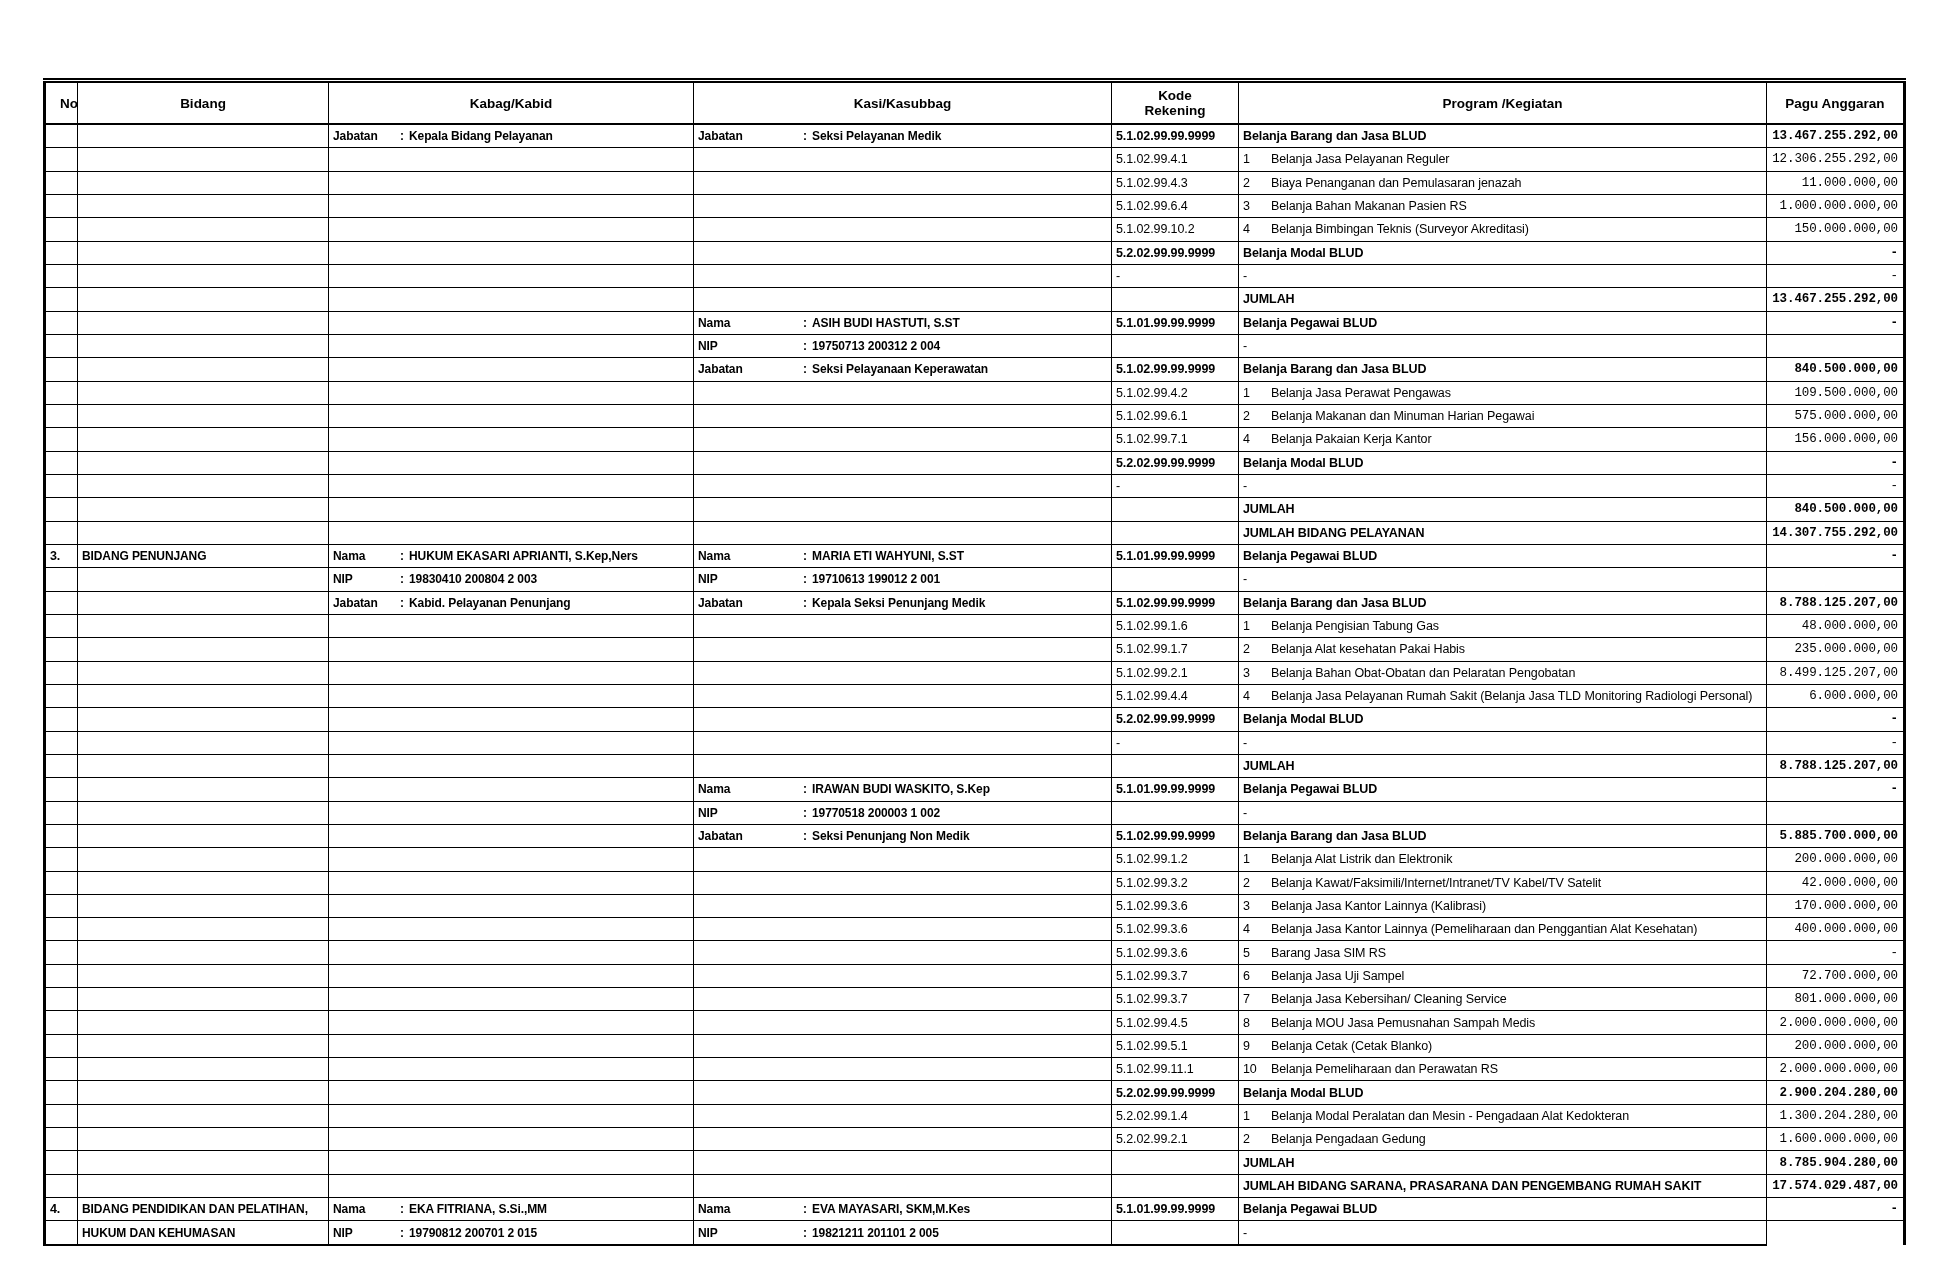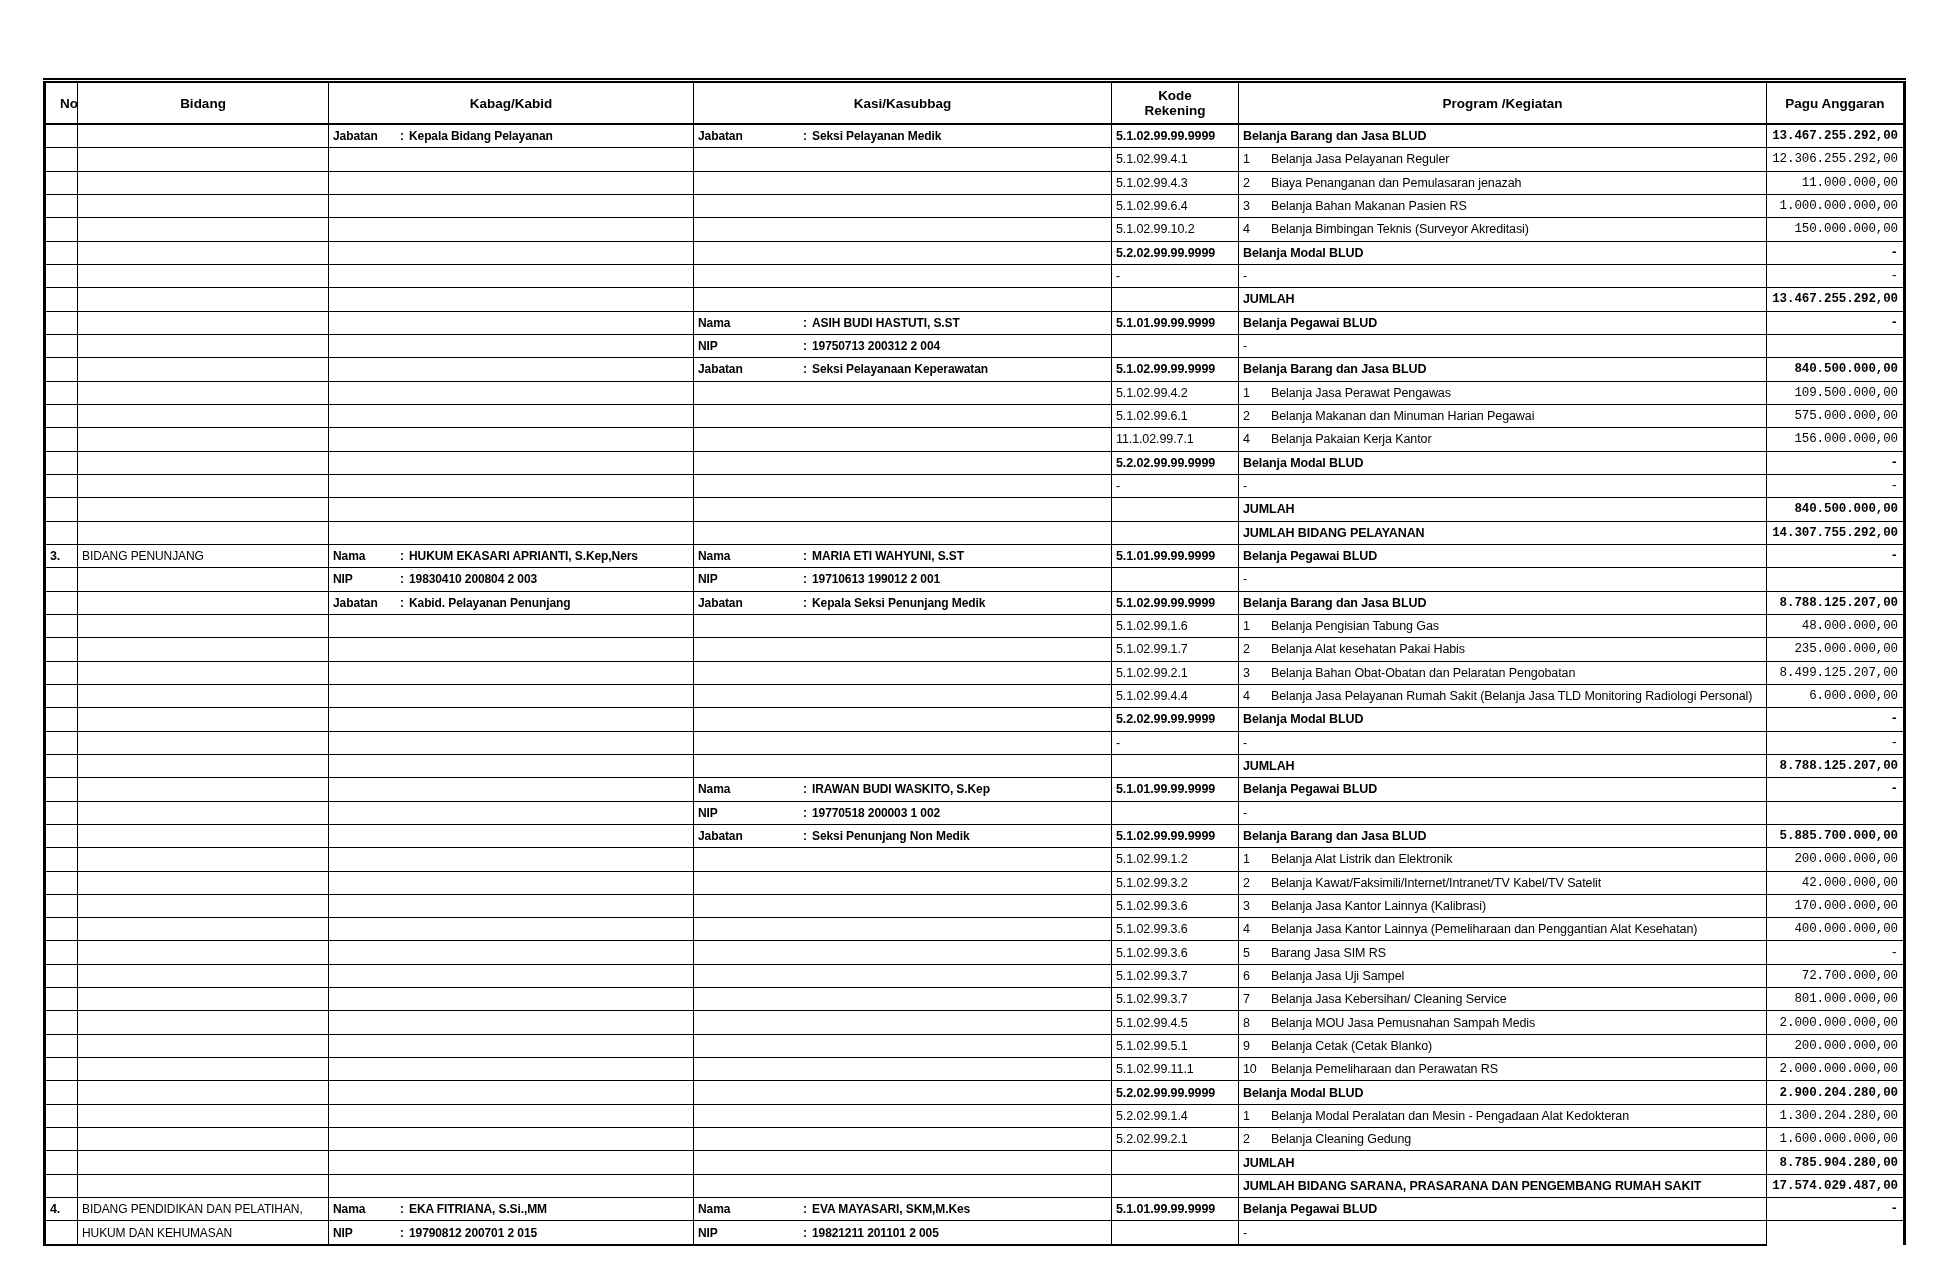--- a/index.html
+++ b/index.html
@@ -12,21 +12,21 @@
   col.c-kabag{width:365px;}
   col.c-kasi{width:418px;}
   col.c-kode{width:127px;}
   col.c-prog{width:528px;}
   col.c-pagu{width:138px;}
   th{border:1px solid #000;border-bottom:2px solid #000;height:40px;
      font-size:13.5px;font-weight:bold;text-align:center;padding:0 14px;background:#fff;}
   td{border:1px solid #000;height:22.33px;font-size:12.5px;letter-spacing:-0.1px;
      padding:0 4px;vertical-align:middle;overflow:hidden;white-space:nowrap;background:#fff;}
   td.no{text-align:left;font-weight:bold;}
-  td.bidang{font-weight:normal;font-size:12px;}
+  td.bidang{font-weight:bold;font-size:12px;}
   td.person{font-weight:bold;font-size:12px;}
   .lbl{display:inline-block;}
   td.kabag .lbl{width:62px;}
   td.kasi .lbl{width:100px;}
   .colon{display:inline-block;width:14px;text-align:center;}
   td.kode{font-size:12.5px;}
   td.prog .num{display:inline-block;width:28px;}
   td.pagu{text-align:right;padding-right:5px;font-family:Liberation Mono, monospace;}
   tr.b td.kode, tr.b td.prog, tr.b td.pagu{font-weight:bold;}
   tr.lastrow td{border-bottom:2px solid #000;}
@@ -173,21 +173,21 @@
           <td class="person kasi"></td>
           <td class="kode">5.1.02.99.6.1</td>
           <td class="prog"><span class="num">2</span><span>Belanja Makanan dan Minuman Harian Pegawai</span></td>
           <td class="pagu">575.000.000,00</td>
         </tr>
         <tr>
           <td class="no"></td>
           <td class="bidang"></td>
           <td class="person kabag"></td>
           <td class="person kasi"></td>
-          <td class="kode">11.1.02.99.7.1</td>
+          <td class="kode">5.1.02.99.7.1</td>
           <td class="prog"><span class="num">4</span><span>Belanja Pakaian Kerja Kantor</span></td>
           <td class="pagu">156.000.000,00</td>
         </tr>
         <tr class="b">
           <td class="no"></td>
           <td class="bidang"></td>
           <td class="person kabag"></td>
           <td class="person kasi"></td>
           <td class="kode">5.2.02.99.99.9999</td>
           <td class="prog">Belanja Modal BLUD</td>
@@ -444,21 +444,21 @@
           <td class="kode">5.2.02.99.1.4</td>
           <td class="prog"><span class="num">1</span><span>Belanja Modal Peralatan dan Mesin - Pengadaan Alat Kedokteran</span></td>
           <td class="pagu">1.300.204.280,00</td>
         </tr>
         <tr>
           <td class="no"></td>
           <td class="bidang"></td>
           <td class="person kabag"></td>
           <td class="person kasi"></td>
           <td class="kode">5.2.02.99.2.1</td>
-          <td class="prog"><span class="num">2</span><span>Belanja Cleaning Gedung</span></td>
+          <td class="prog"><span class="num">2</span><span>Belanja Pengadaan Gedung</span></td>
           <td class="pagu">1.600.000.000,00</td>
         </tr>
         <tr class="b">
           <td class="no"></td>
           <td class="bidang"></td>
           <td class="person kabag"></td>
           <td class="person kasi"></td>
           <td class="kode"></td>
           <td class="prog">JUMLAH</td>
           <td class="pagu">8.785.904.280,00</td>

